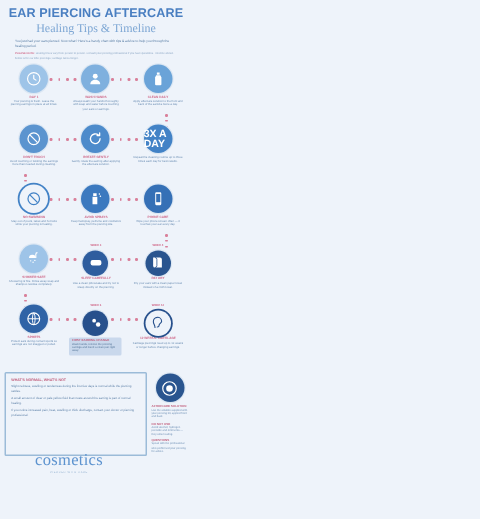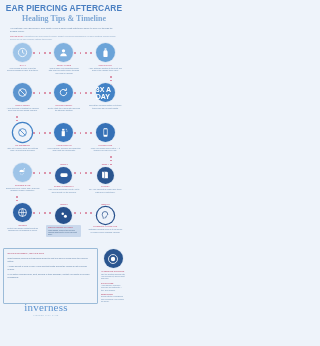--- a/index.html
+++ b/index.html
@@ -13,21 +13,20 @@
 
   
   .header{padding:4px 5px 0 5px;text-align:center;}
   .title{
     font-size:8.4px;font-weight:bold;letter-spacing:.1px;
     color:#4a7fc1;line-height:9px;white-space:nowrap;
   }
   .subtitle{
     font-size:8px;color:#7ea7d4;line-height:10px;margin-top:1px;
     font-family:"Liberation Serif",serif;
-    font-weight:bold;
   }
   .intro{
     margin-top:3px;text-align:left;padding:0 5px;
     font-size:2.2px;line-height:3px;color:#5b7fa6;
   }
   .intro-note{
     margin-top:2px;text-align:left;padding:0 5px;
     font-size:1.8px;line-height:2.6px;color:#8aa6c4;
   }
   .intro-note b{color:#d06a8a;}
@@ -450,17 +449,17 @@
         <div class="rc-p">Avoid alcohol, hydrogen peroxide and ointments — they slow healing.</div>
       </div>
       <div class="rc-block">
         <div class="rc-h">QUESTIONS</div>
         <div class="rc-p">Speak with the professional who performed your piercing for advice.</div>
       </div>
     </div>
   </div>
 
   <div class="footer">
-    <div class="brand">inverness</div>
+    <div class="brand">cosmetics</div>
     <div class="brand-sub">PIERCED WITH CARE</div>
   </div>
 
 </div>
 
 </body></html>

